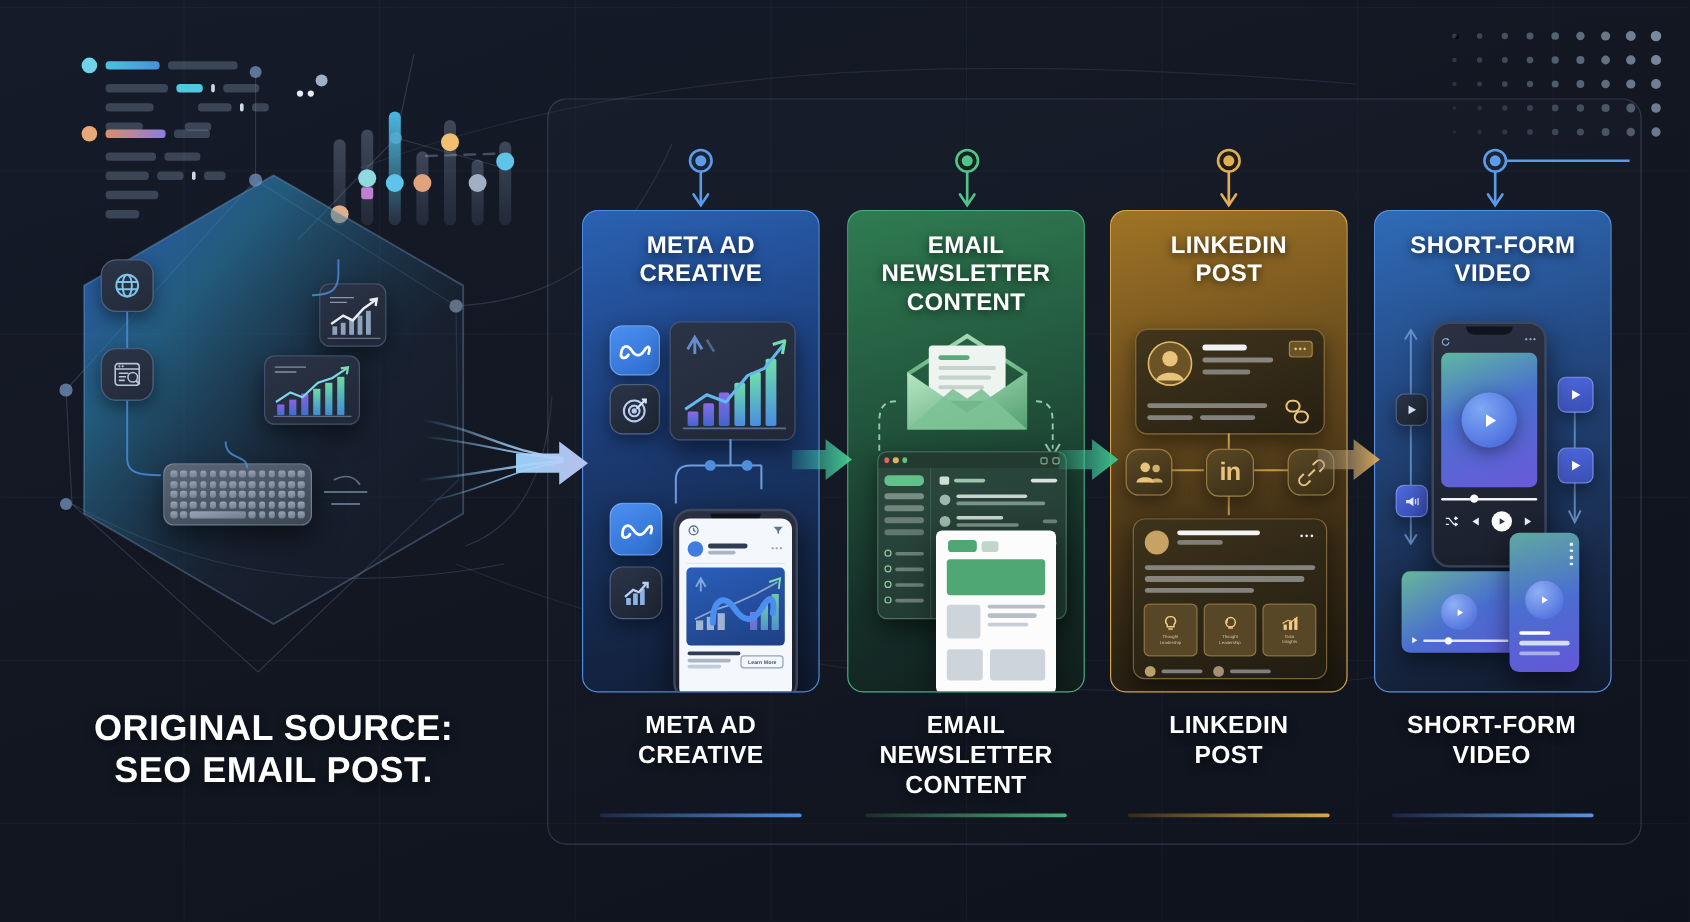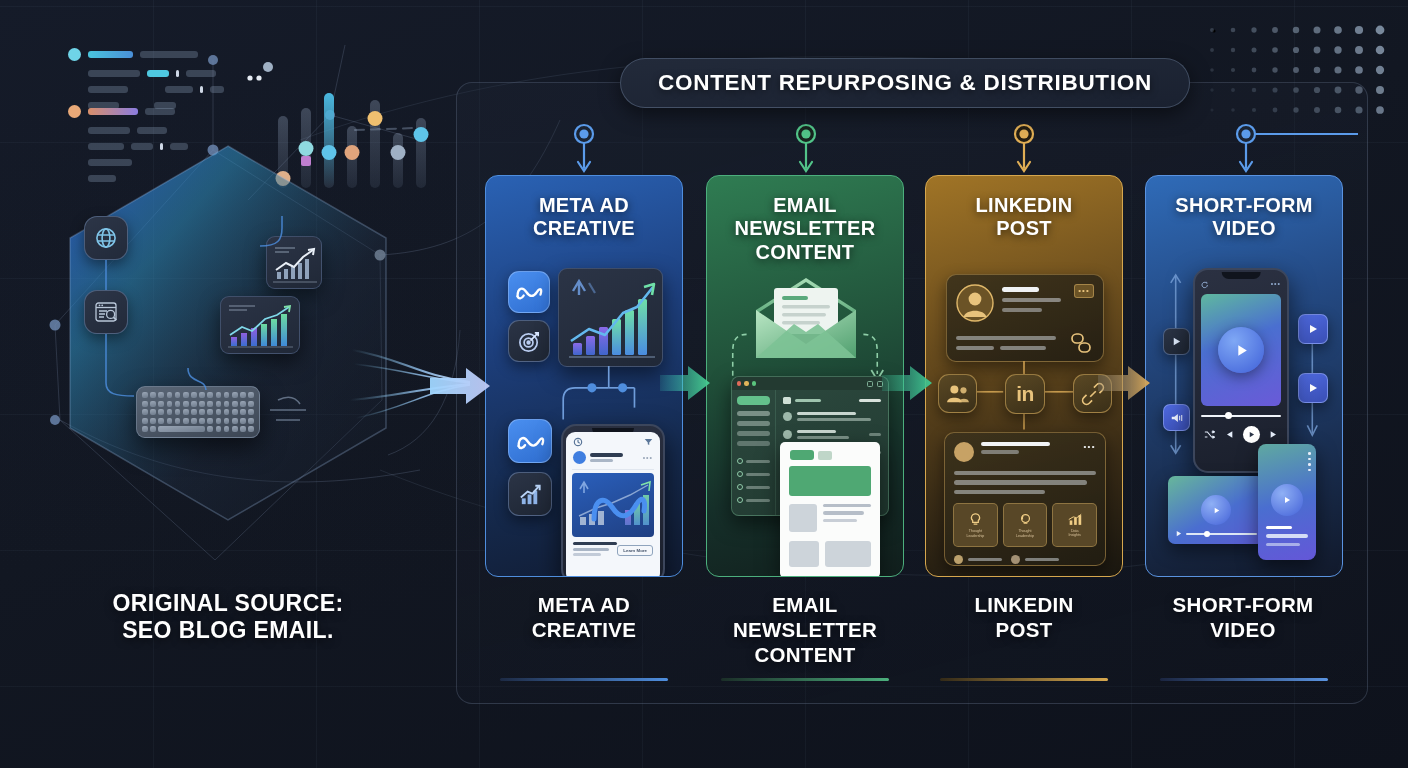--- a/index.html
+++ b/index.html
@@ -37,21 +37,21 @@
 
   .slider-group { position: absolute; display: flex; align-items: flex-end; gap: 13px; }
   .slider-track { width: 10px; border-radius: 6px; background: linear-gradient(180deg, rgba(160,178,205,.30), rgba(120,138,165,.14)); position: relative; }
   .slider-knob { position: absolute; left: 50%; transform: translateX(-50%); width: 15px; height: 15px; border-radius: 50%; }
 
   
   #hero { position: absolute; left: 38px; top: 128px; width: 380px; height: 440px; }
   .hex-svg { position: absolute; inset: 0; }
   .hero-label {
     position: absolute; left: 0; top: 462px; width: 380px; text-align: center;
-    color: #fff; font-weight: 700; font-size: 23px; line-height: 1.18;
+    color: #fff; font-weight: 700; font-size: 30px; line-height: 1.18;
     letter-spacing: .4px; text-shadow: 0 2px 8px rgba(0,0,0,.6);
   }
   .glass-icon {
     position: absolute; border-radius: 13px;
     background: linear-gradient(150deg, #2c3547, #222a3a);
     border: 1px solid rgba(130,160,205,.42);
     display: flex; align-items: center; justify-content: center;
     box-shadow: 0 5px 14px rgba(0,0,0,.45);
   }
 
@@ -483,21 +483,21 @@
       </g>
       <g stroke="rgba(170,190,215,.5)" stroke-width="1.5" fill="none">
         <path d="M232,282 H268"></path>
           <path d="M238,292 H262"></path>
         <path d="M240,272 C252,266 258,270 262,276"></path>
       </g>
     </svg>
 
     <div class="hero-label">
       <div>ORIGINAL SOURCE:</div>
-      <div>SEO BLOG EMAIL.</div>
+      <div>SEO EMAIL POST.</div>
     </div>
   </div>
 
   <svg class="flow" style="left:350px; top:330px;" width="160" height="110">
     <defs>
       <linearGradient id="beam" x1="0" y1="0" x2="1" y2="0">
         <stop offset="0%" stop-color="#8fd8ff" stop-opacity="0"></stop>
         <stop offset="60%" stop-color="#9fd0ff" stop-opacity=".8"></stop>
         <stop offset="100%" stop-color="#cfe4ff" stop-opacity=".95"></stop>
       </linearGradient>
@@ -514,23 +514,20 @@
       <linearGradient id="ag0" x1="0" y1="0" x2="1" y2="0">
         <stop offset="0%" stop-color="#9fd6ff"></stop>
           <stop offset="100%" stop-color="#bfc8f5"></stop>
       </linearGradient>
     </defs>
     <path d="M0,18 H36 V8 L60,26 L36,44 V34 H0 Z" fill="url(#ag0)" opacity=".95"></path>
   </svg>
 
   <div id="container"></div>
 
-  <div id="title-pill">
-    <span>CONTENT REPURPOSING &amp; DISTRIBUTION</span>
-  </div>
 
   <svg id="rail" viewBox="0 0 912 62">
     <defs>
       <linearGradient id="rl1" x1="0" y1="0" x2="1" y2="0">
           <stop offset="0%" stop-color="#4f8ede"></stop>
           <stop offset="100%" stop-color="#4f8ede"></stop>
         </linearGradient>
       <linearGradient id="rl2" x1="0" y1="0" x2="1" y2="0">
           <stop offset="0%" stop-color="#4f8ede"></stop>
           <stop offset="100%" stop-color="#52c489"></stop>

